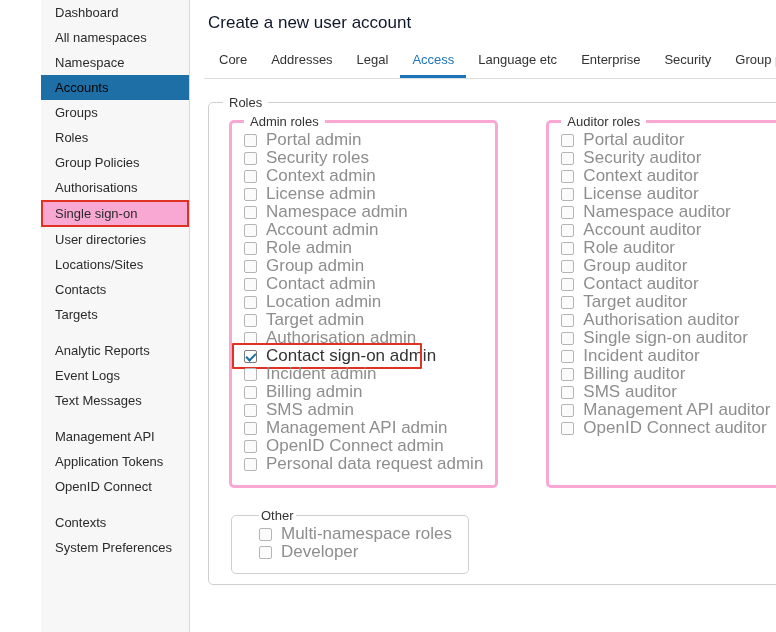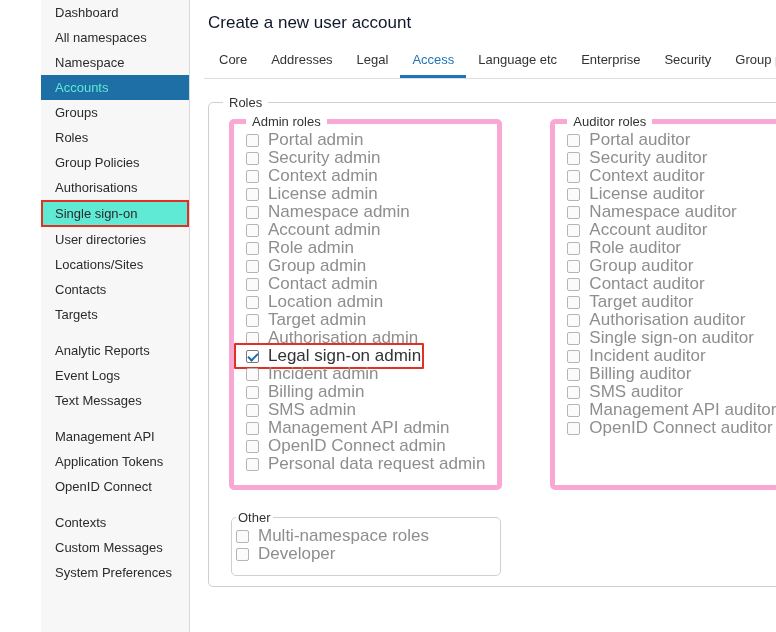--- a/index.html
+++ b/index.html
@@ -37,28 +37,28 @@
     line-height: 25px;
     padding: 0 0 0 14px;
     font-size: 13px;
     color: #2b2b2b;
     white-space: nowrap;
     cursor: pointer;
     box-sizing: border-box;
   }
   .nav-item.active {
     background: #1d6fa5;
-    color: #5eead4;
+    color: #000000;
   }
   .nav-item.highlighted {
     border: 2px solid #e03223;
     height: 27px;
     line-height: 23px;
     padding-left: 12px;
-    background: #5eead4;
+    background: #f9a8d4;
     box-sizing: border-box;
   }
   .nav-gap {
     height: 11px;
   }
 
   
   .content {
     flex: 1;
     padding: 0 0 0 14px;
@@ -113,39 +113,39 @@
   }
   .roles-outer {
     margin-top: 16px;
   }
   .cols {
     display: flex;
     gap: 44px;
     padding: 4px 0 0 8px;
   }
   .fs-inner {
-    border: 5px solid #f9a8d4;
+    border: 3px solid #f9a8d4;
     border-radius: 5px;
     padding: 2px 12px 12px 12px;
     width: 238px;
     box-sizing: border-box;
     position: relative;
   }
   .fs-inner > legend {
     font-size: 13px;
     color: #333;
     padding: 0 6px;
   }
   .other-fs {
-    width: 270px;
+    width: 238px;
     box-sizing: border-box;
     margin: 20px 0 0 12px;
     border: 1px solid #cfcfcf;
     border-radius: 5px;
-    padding: 2px 12px 12px 4px;
+    padding: 2px 12px 12px 27px;
   }
 
   
   .check-row {
     display: flex;
     align-items: center;
     height: 18px;
     margin: 0 0 0 0;
     position: relative;
   }
@@ -214,21 +214,20 @@
       <div class="nav-gap"></div>
       <div class="nav-item"><span>Analytic Reports</span></div>
       <div class="nav-item"><span>Event Logs</span></div>
       <div class="nav-item"><span>Text Messages</span></div>
       <div class="nav-gap"></div>
       <div class="nav-item"><span>Management API</span></div>
       <div class="nav-item"><span>Application Tokens</span></div>
       <div class="nav-item"><span>OpenID Connect</span></div>
       <div class="nav-gap"></div>
       <div class="nav-item"><span>Contexts</span></div>
-      <div class="nav-item"><span>Custom Messages</span></div>
       <div class="nav-item"><span>System Preferences</span></div>
     </nav>
 
   <main class="content">
     <h1 class="page-title">Create a new user account</h1>
 
     <div class="tabs" id="tabbar">
         <div class="tab">Core</div>
         <div class="tab">Addresses</div>
         <div class="tab">Legal</div>
@@ -245,21 +244,21 @@
 
         <fieldset class="fs-inner">
           <legend>Admin roles</legend>
           <div id="admin-list">
               <div class="check-row">
                 <span class="cb"></span>
                 <span class="lbl">Portal admin</span>
               </div>
               <div class="check-row">
                 <span class="cb"></span>
-                <span class="lbl">Security admin</span>
+                <span class="lbl">Security roles</span>
               </div>
               <div class="check-row">
                 <span class="cb"></span>
                 <span class="lbl">Context admin</span>
               </div>
               <div class="check-row">
                 <span class="cb"></span>
                 <span class="lbl">License admin</span>
               </div>
               <div class="check-row">
@@ -289,21 +288,21 @@
               <div class="check-row">
                 <span class="cb"></span>
                 <span class="lbl">Target admin</span>
               </div>
               <div class="check-row">
                 <span class="cb"></span>
                 <span class="lbl">Authorisation admin</span>
               </div>
               <div class="check-row">
                 <span class="cb checked"></span>
-                <span class="lbl enabled">Legal sign-on admin</span>
+                <span class="lbl enabled">Contact sign-on admin</span>
                 <span class="row-highlight" style="left: -12px; top: -4px; width: 190px; height: 26px;"></span>
               </div>
               <div class="check-row">
                 <span class="cb"></span>
                 <span class="lbl">Incident admin</span>
               </div>
               <div class="check-row">
                 <span class="cb"></span>
                 <span class="lbl">Billing admin</span>
               </div>

